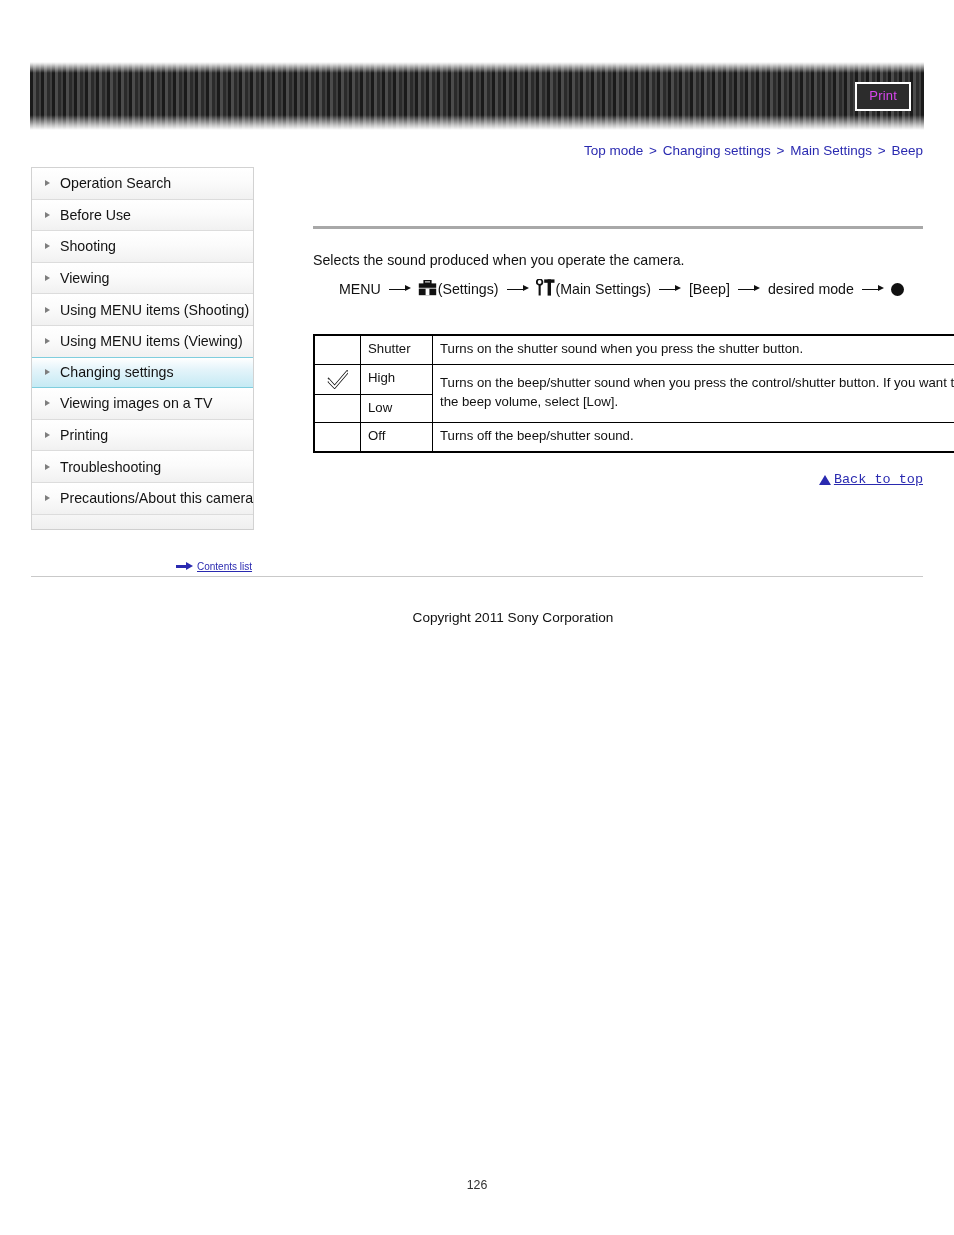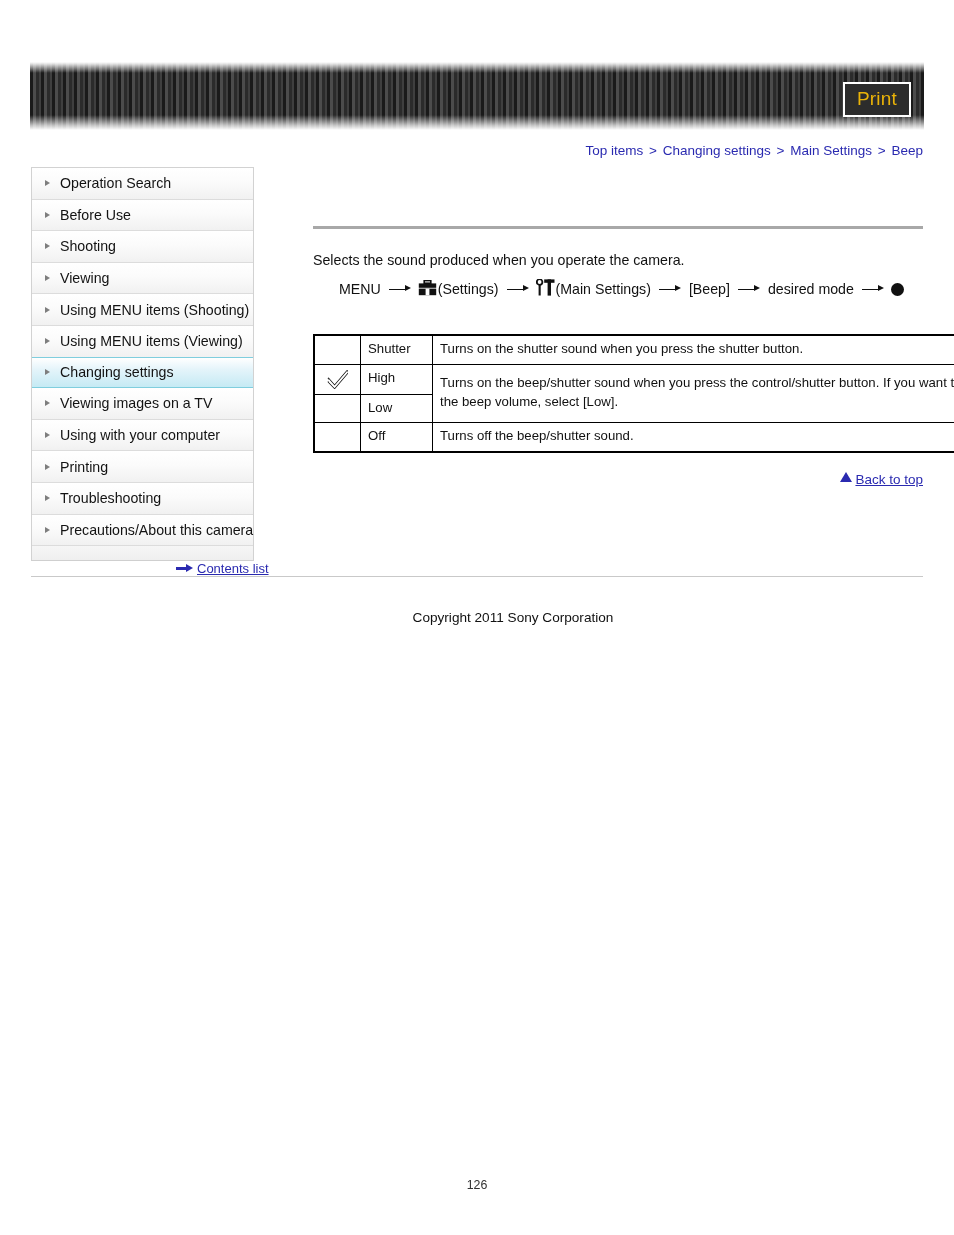--- a/index.html
+++ b/index.html
@@ -35,23 +35,23 @@
          #1a1a1a 0px, #1a1a1a 3px,
          #4c4c4c 3px, #4c4c4c 6px,
          #2b2b2b 6px, #2b2b2b 9px,
          #3f3f3f 9px, #3f3f3f 11px);
   }
   #print-button {
     position: absolute;
     right: 13px;
     top: 20px;
     border: 2px solid #ffffff;
-    color: #eab308;
+    color: #d946ef;
     background: #2c2c2c;
-    font-size: 19px;
+    font-size: 13px;
     line-height: 1;
     padding: 5px 12px 7px 12px;
     font-family: "Liberation Sans", sans-serif;
     letter-spacing: .2px;
     margin-left: 40px;
   }
 
   
   #breadcrumb {
     position: absolute;
@@ -110,21 +110,21 @@
     background: linear-gradient(to bottom, #f6f6f6 0%, #efefef 100%);
   }
 
   
   #contents-list {
     position: absolute;
     left: 176px;
     top: 561px;
     display: flex;
     align-items: center;
-    font-size: 13px;
+    font-size: 10px;
     color: #2a2ab0;
     white-space: nowrap;
     justify-content: space-between;
   }
   #contents-arrow {
     display: inline-block;
     position: relative;
     width: 17px;
     height: 9px;
     margin-right: 4px;
@@ -228,24 +228,25 @@
 
   
   .checkmark { display: block; margin: 0 auto; }
 
   
   #back-to-top {
     position: absolute;
     right: 31px;
     top: 472px;
     display: flex;
-    align-items: flex-start;
+    align-items: center;
     font-size: 13.5px;
     color: #2a2ab0;
     white-space: nowrap;
+    font-family: Liberation Mono, monospace;
   }
   #back-to-top .uptri {
     width: 0; height: 0;
     border-bottom: 10px solid #2a2ab0;
     border-left: 6px solid transparent;
     border-right: 6px solid transparent;
     margin-right: 3px;
   }
 
   
@@ -278,21 +279,21 @@
   }
 </style>
 </head>
 <body>
 
 <div id="header-banner">
   <div id="print-button">Print</div>
 </div>
 
 <div id="breadcrumb">
-  <span class="crumb">Top items</span>
+  <span class="crumb">Top mode</span>
   <span class="sep">&gt;</span>
   <span class="crumb">Changing settings</span>
   <span class="sep">&gt;</span>
   <span class="crumb">Main Settings</span>
   <span class="sep">&gt;</span>
   <span class="crumb">Beep</span>
 </div>
 
 <nav id="sidebar">
   <div class="side-item">
@@ -319,24 +320,20 @@
     <span class="tri"></span>
     <span class="side-label">Using MENU items (Viewing)</span>
   </div>
   <div class="side-item active">
     <span class="tri"></span>
     <span class="side-label">Changing settings</span>
   </div>
   <div class="side-item">
     <span class="tri"></span>
     <span class="side-label">Viewing images on a TV</span>
-  </div>
-  <div class="side-item">
-    <span class="tri"></span>
-    <span class="side-label">Using with your computer</span>
   </div>
   <div class="side-item">
     <span class="tri"></span>
     <span class="side-label">Printing</span>
   </div>
   <div class="side-item">
     <span class="tri"></span>
     <span class="side-label">Troubleshooting</span>
   </div>
   <div class="side-item">

